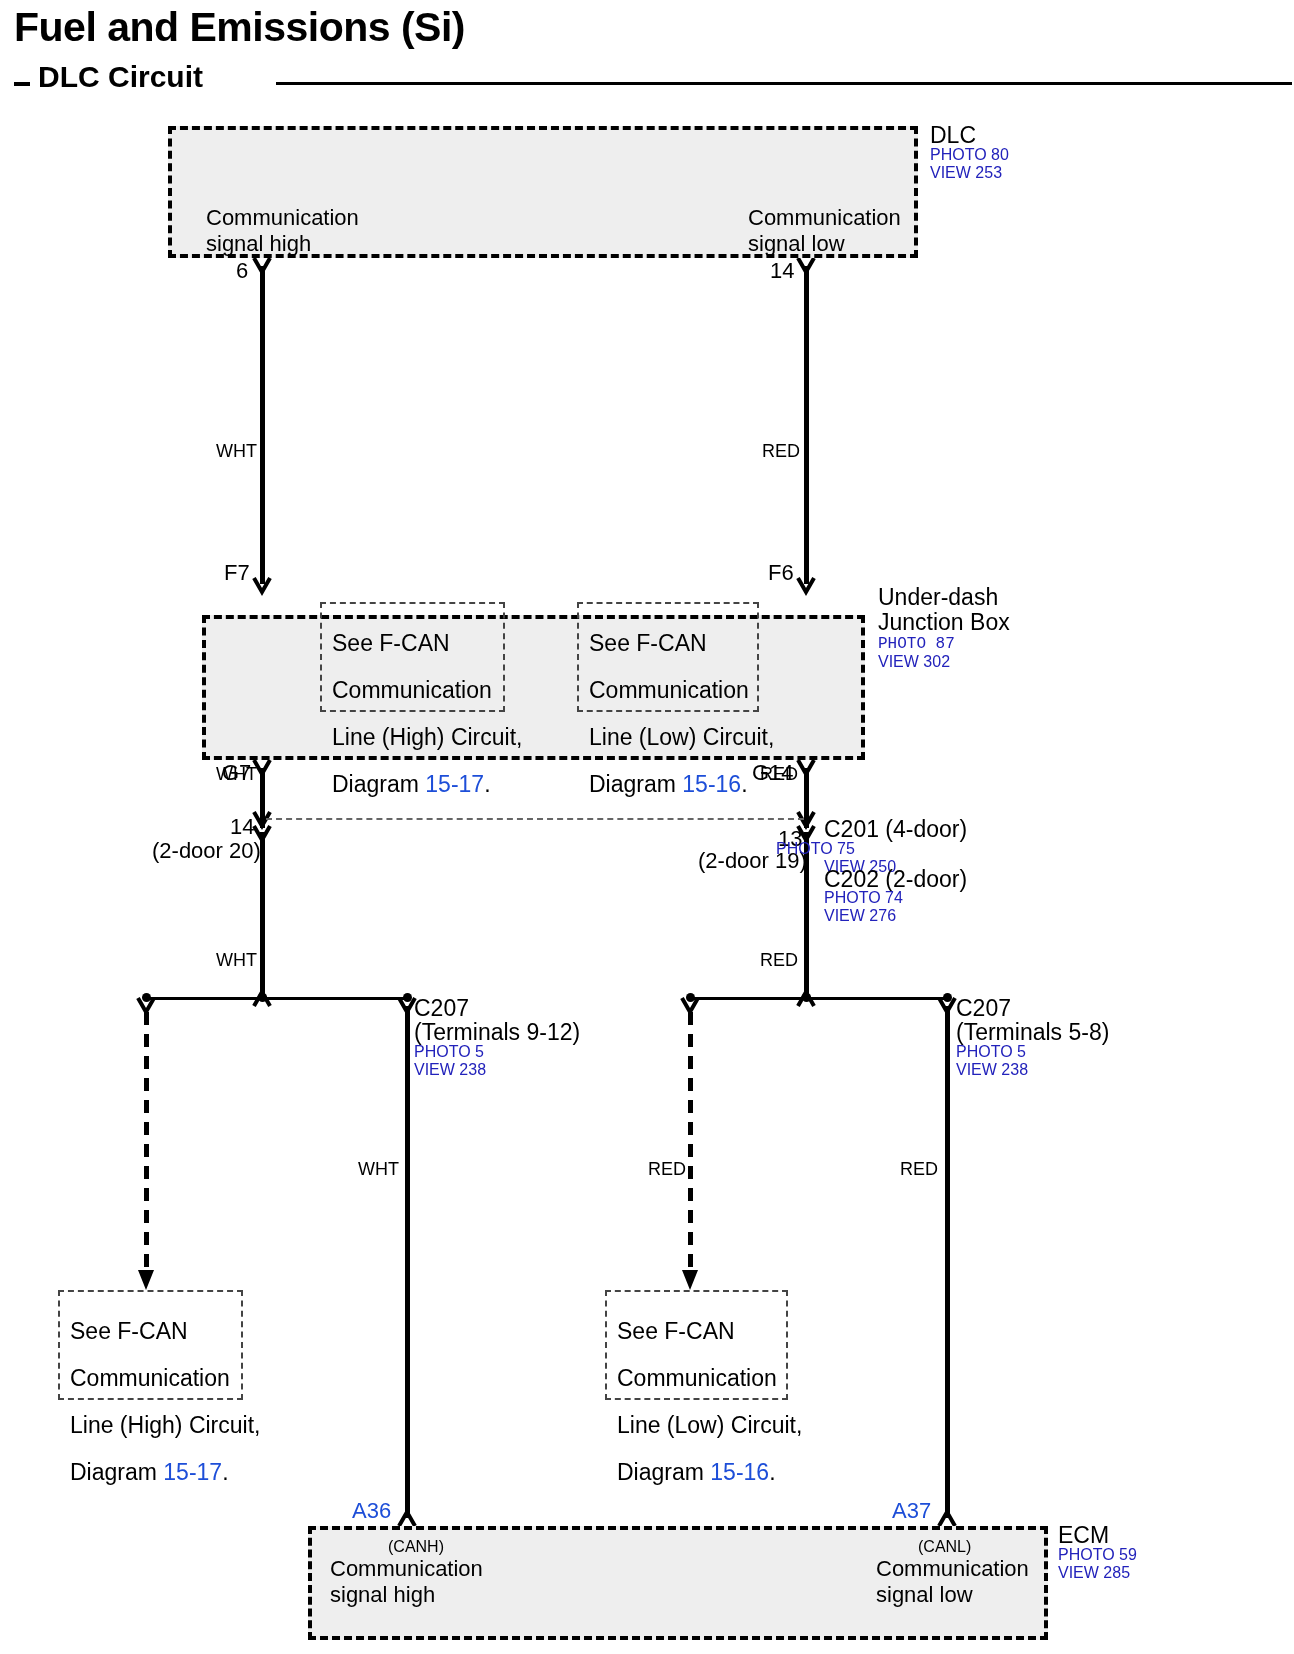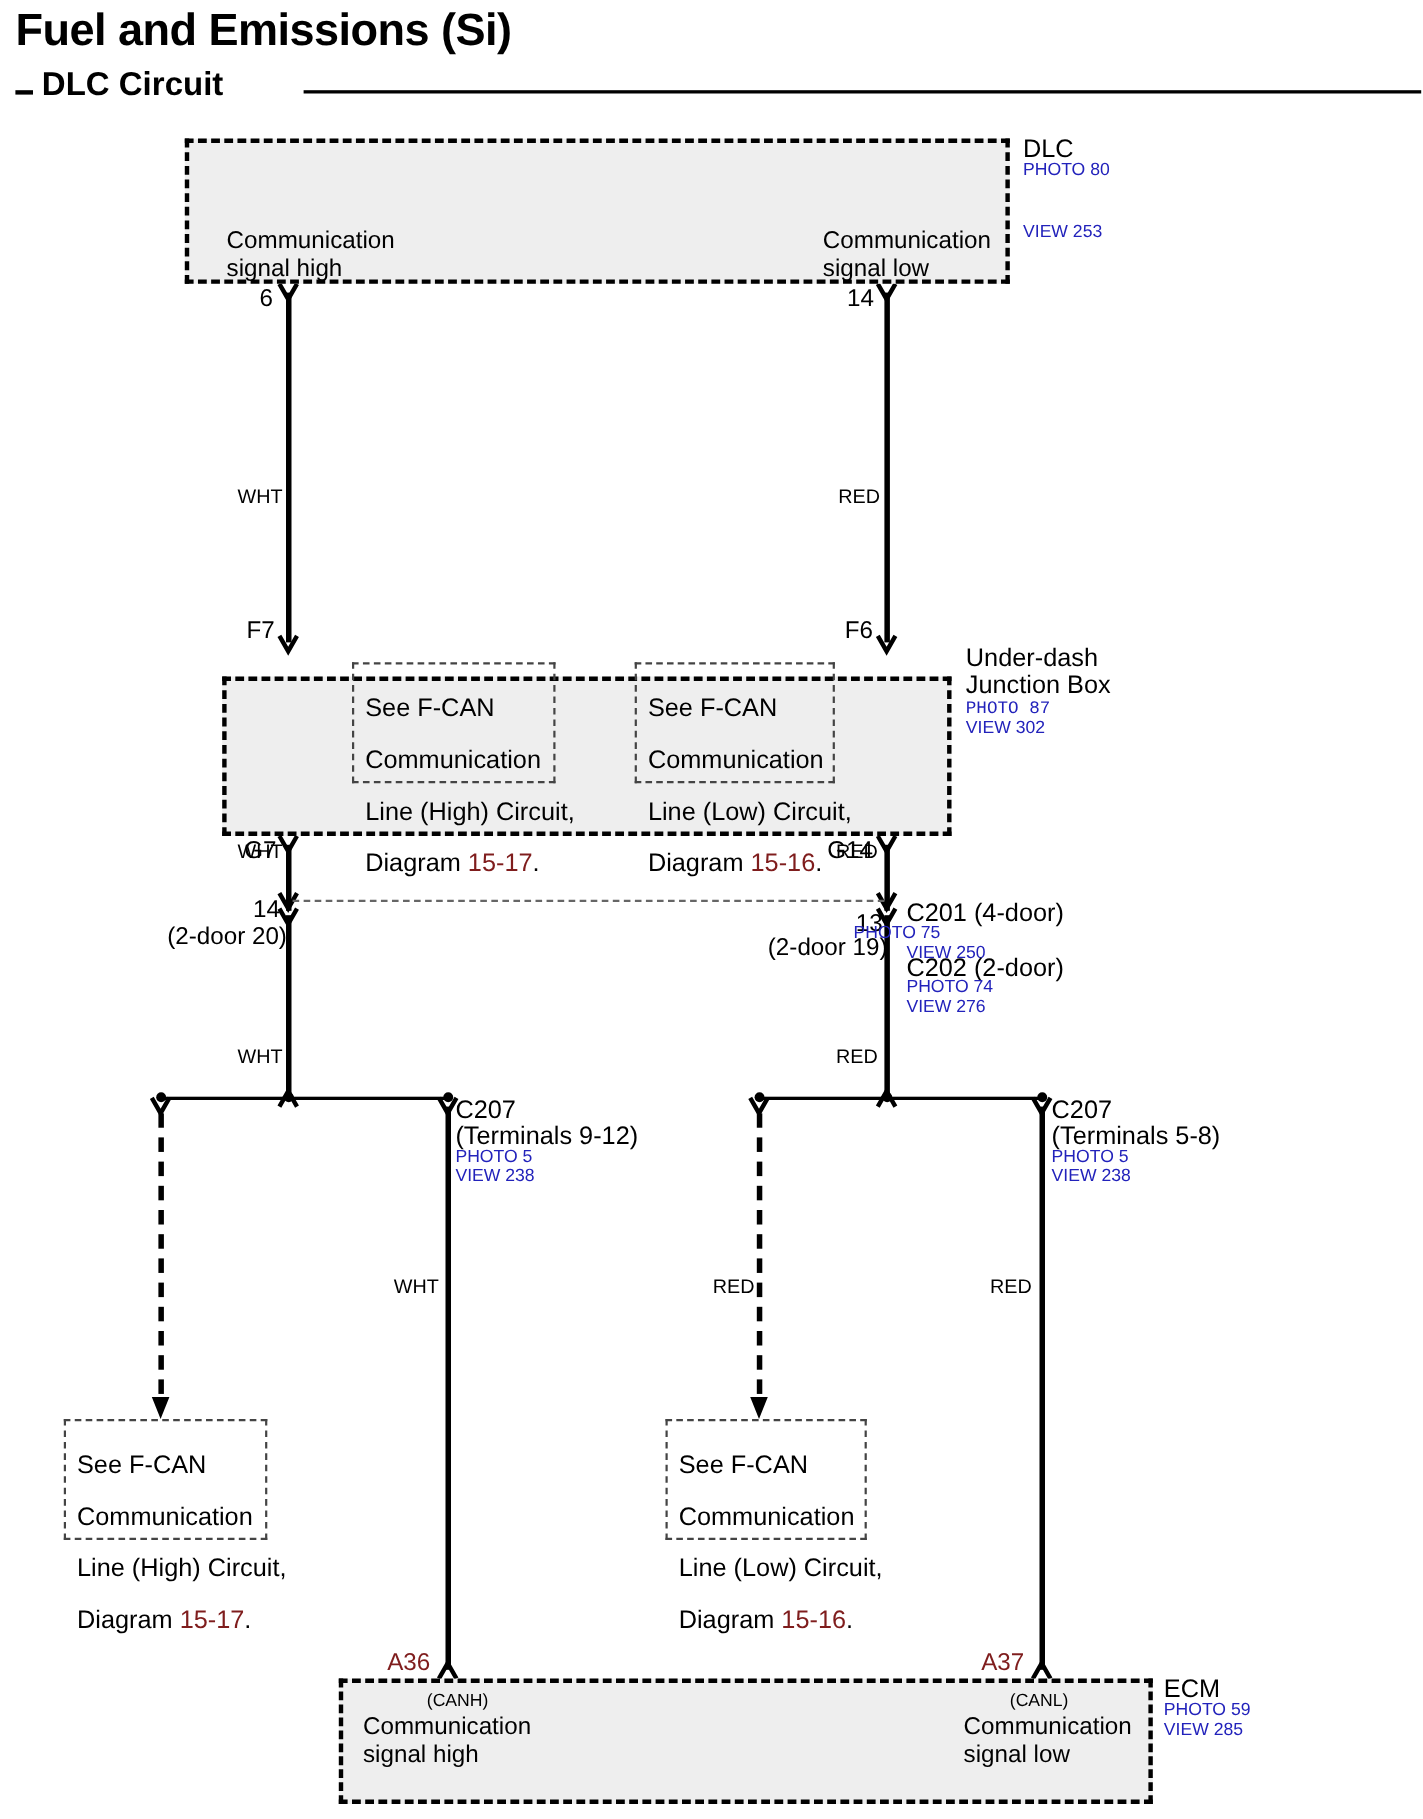--- a/index.html
+++ b/index.html
@@ -19,21 +19,21 @@
   #ecm-box{left:308px;top:1526px;width:740px;height:114px;}
 
   
   .note-box{border:2px dashed #444;background:transparent;box-sizing:border-box;
             font-size:19px;line-height:23px;padding:6px 8px 4px 10px;}
   #jb-note-left{position:absolute;left:318px;top:598px;width:185px;height:110px;}
   #jb-note-right{position:absolute;left:575px;top:598px;width:182px;height:110px;}
   #bot-note-left{left:58px;top:1290px;width:185px;height:110px;}
   #bot-note-right{left:605px;top:1290px;width:183px;height:110px;}
 
-  .blue{color:#7f1d1d;}
+  .blue{color:#1d4ed8;}
   .ref{color:#2222bb;font-size:16px;line-height:18px;}
 
   
   .lbl{font-size:22px;line-height:26px;white-space:nowrap;}
   .lbl-xs{font-size:16px;line-height:18px;white-space:nowrap;}
   .pin{font-size:22px;white-space:nowrap;}
   .wire-lbl{font-size:18px;white-space:nowrap;}
   .comp-name{font-size:23px;line-height:26px;white-space:nowrap;}
   .inbox-txt{font-size:23px;line-height:27px;white-space:nowrap;margin-top:20px;}
 
@@ -152,21 +152,21 @@
 <div class="abs lbl" style="left:206px;top:205px;">
   <div>Communication</div>
   <div>signal high</div>
 </div>
 <div class="abs lbl" style="left:748px;top:205px;">
   <div>Communication</div>
   <div>signal low</div>
 </div>
 <div class="abs comp-name" style="left:930px;top:122px;">DLC</div>
 <div class="abs ref" style="left:930px;top:146px;">PHOTO 80</div>
-<div class="abs ref" style="left:930px;top:164px;margin-top:38px;">VIEW 253</div>
+<div class="abs ref" style="left:930px;top:164px;">VIEW 253</div>
 <div class="abs pin" style="left:236px;top:258px;">6</div>
 <div class="abs pin" style="left:770px;top:258px;">14</div>
 
 <div class="abs wire-lbl" style="left:216px;top:441px;">WHT</div>
 <div class="abs wire-lbl" style="left:762px;top:441px;">RED</div>
 
 <div class="abs comp-box" id="jb-box">
   <div class="note-box" id="jb-note-left" style="left:114px;top:-17px;">
     <div class="inbox-txt">See F-CAN</div>
     <div class="inbox-txt">Communication</div>

